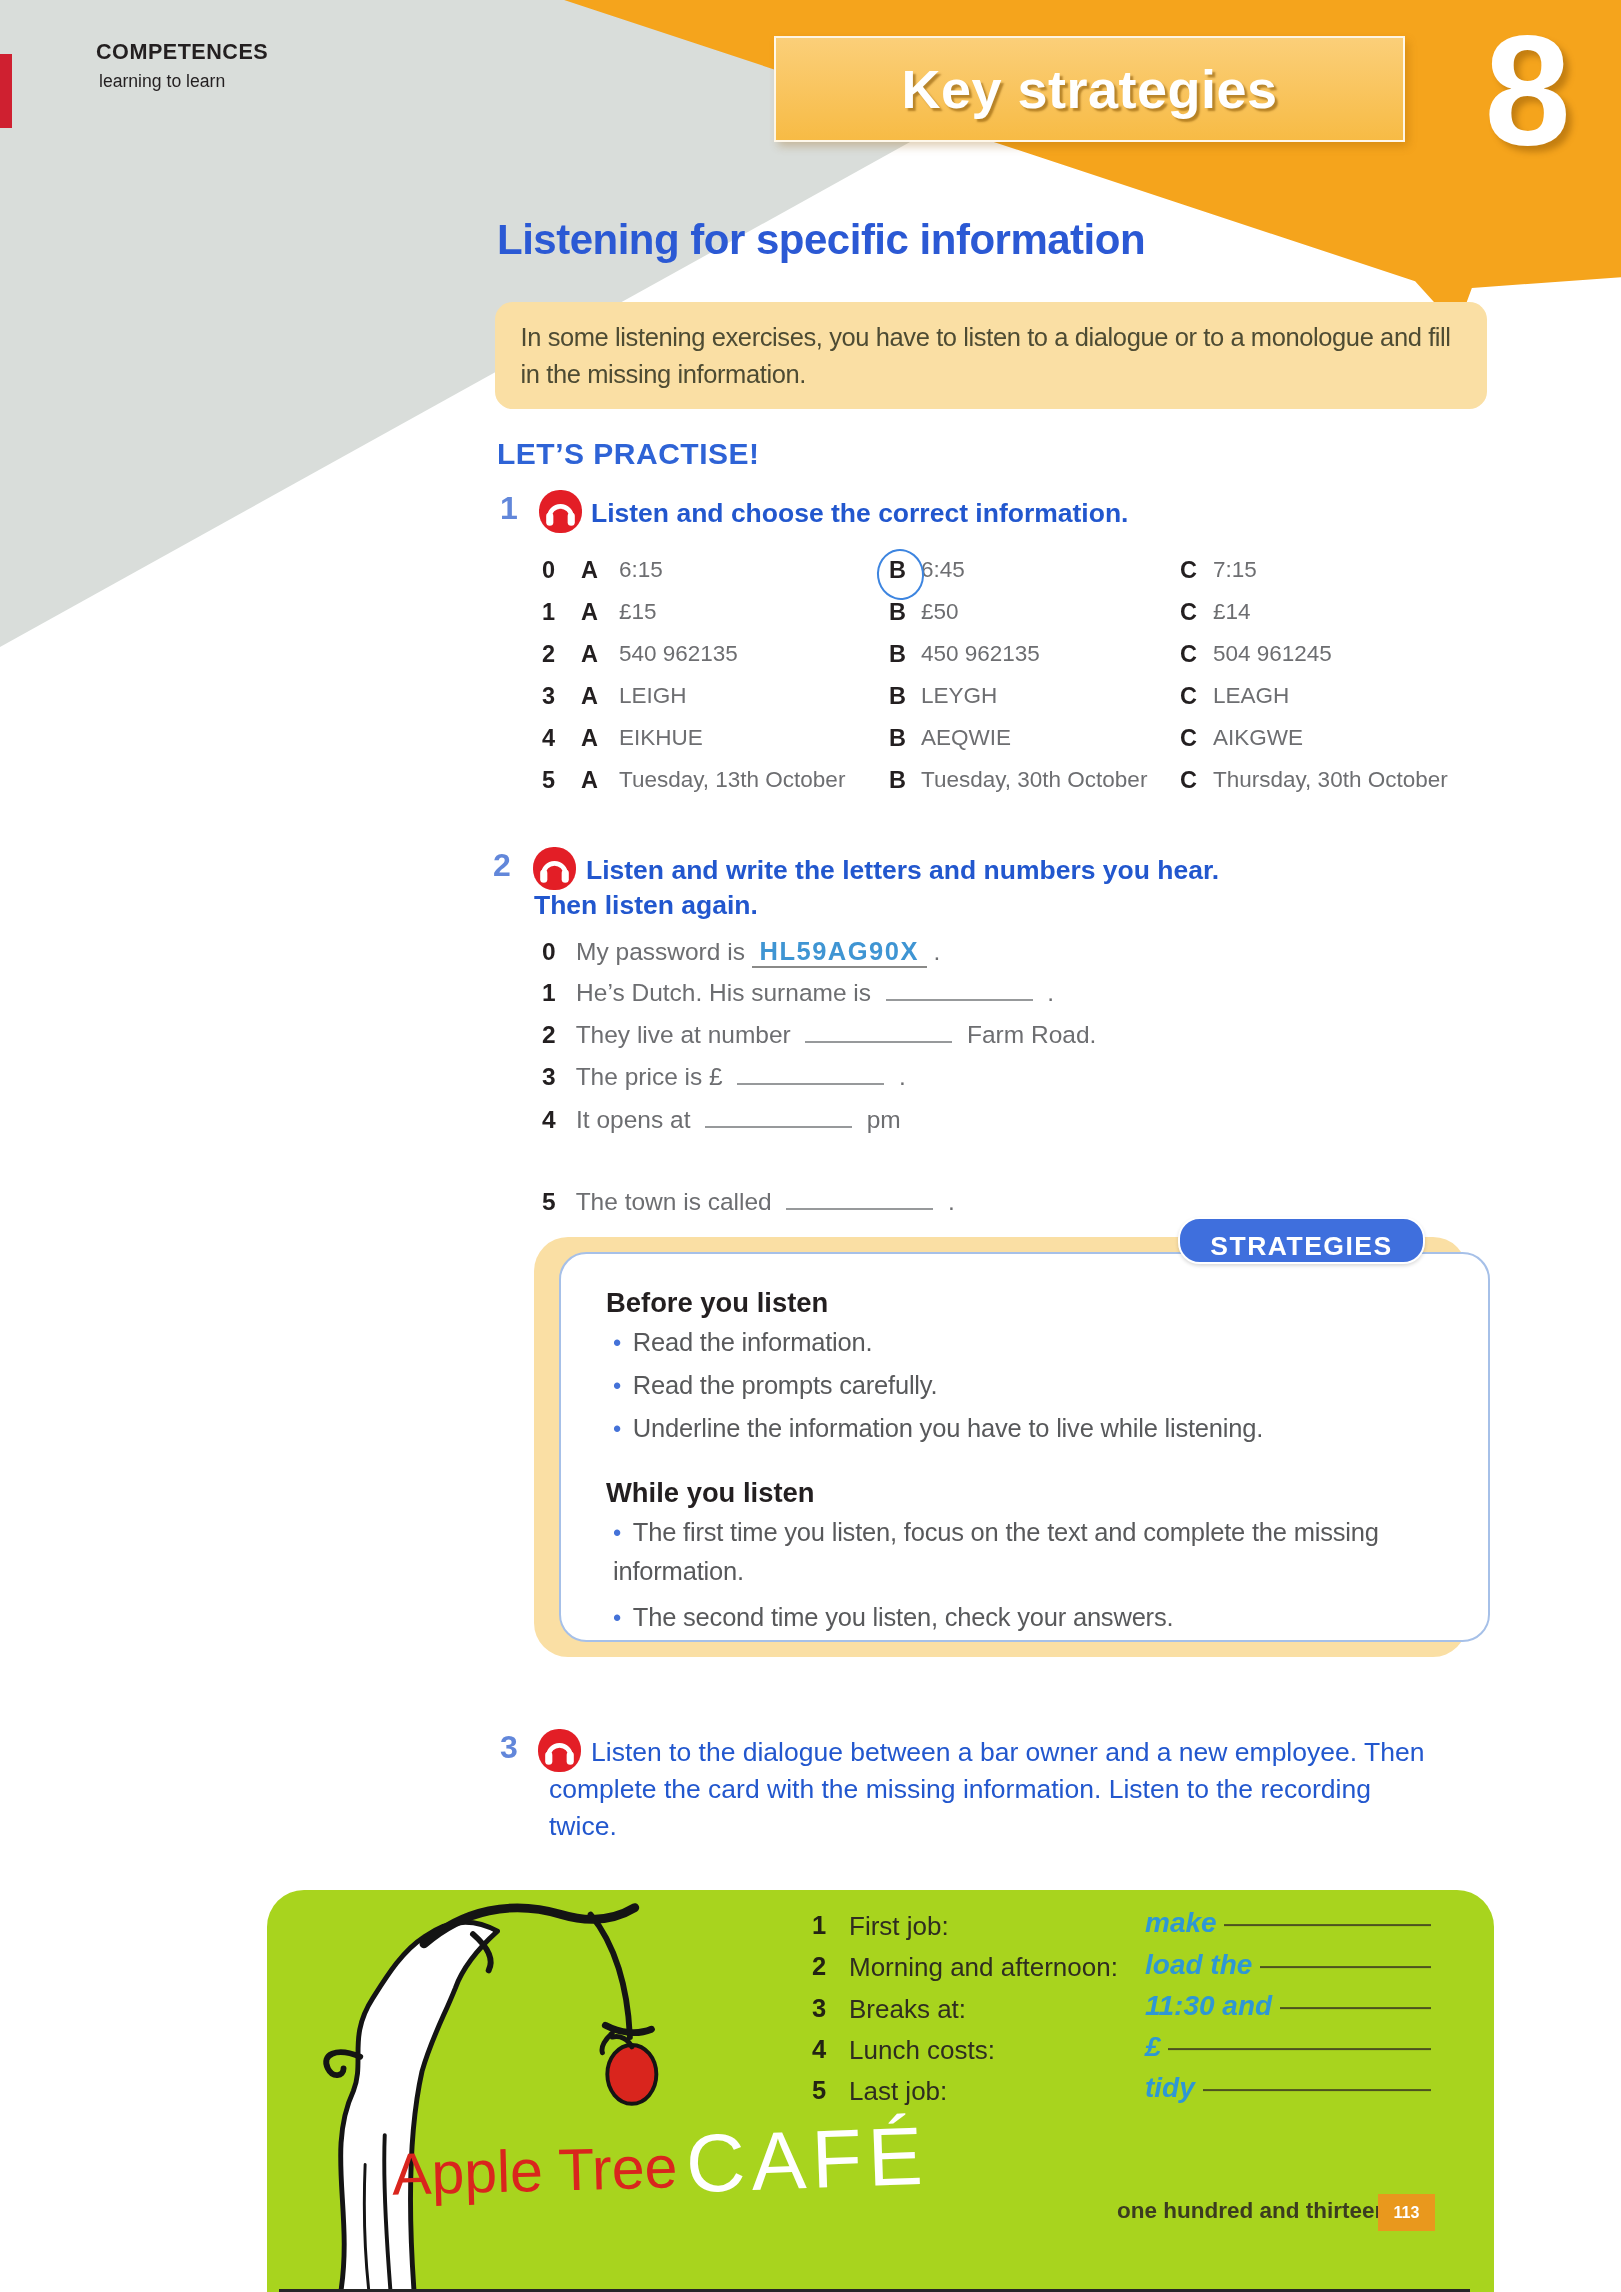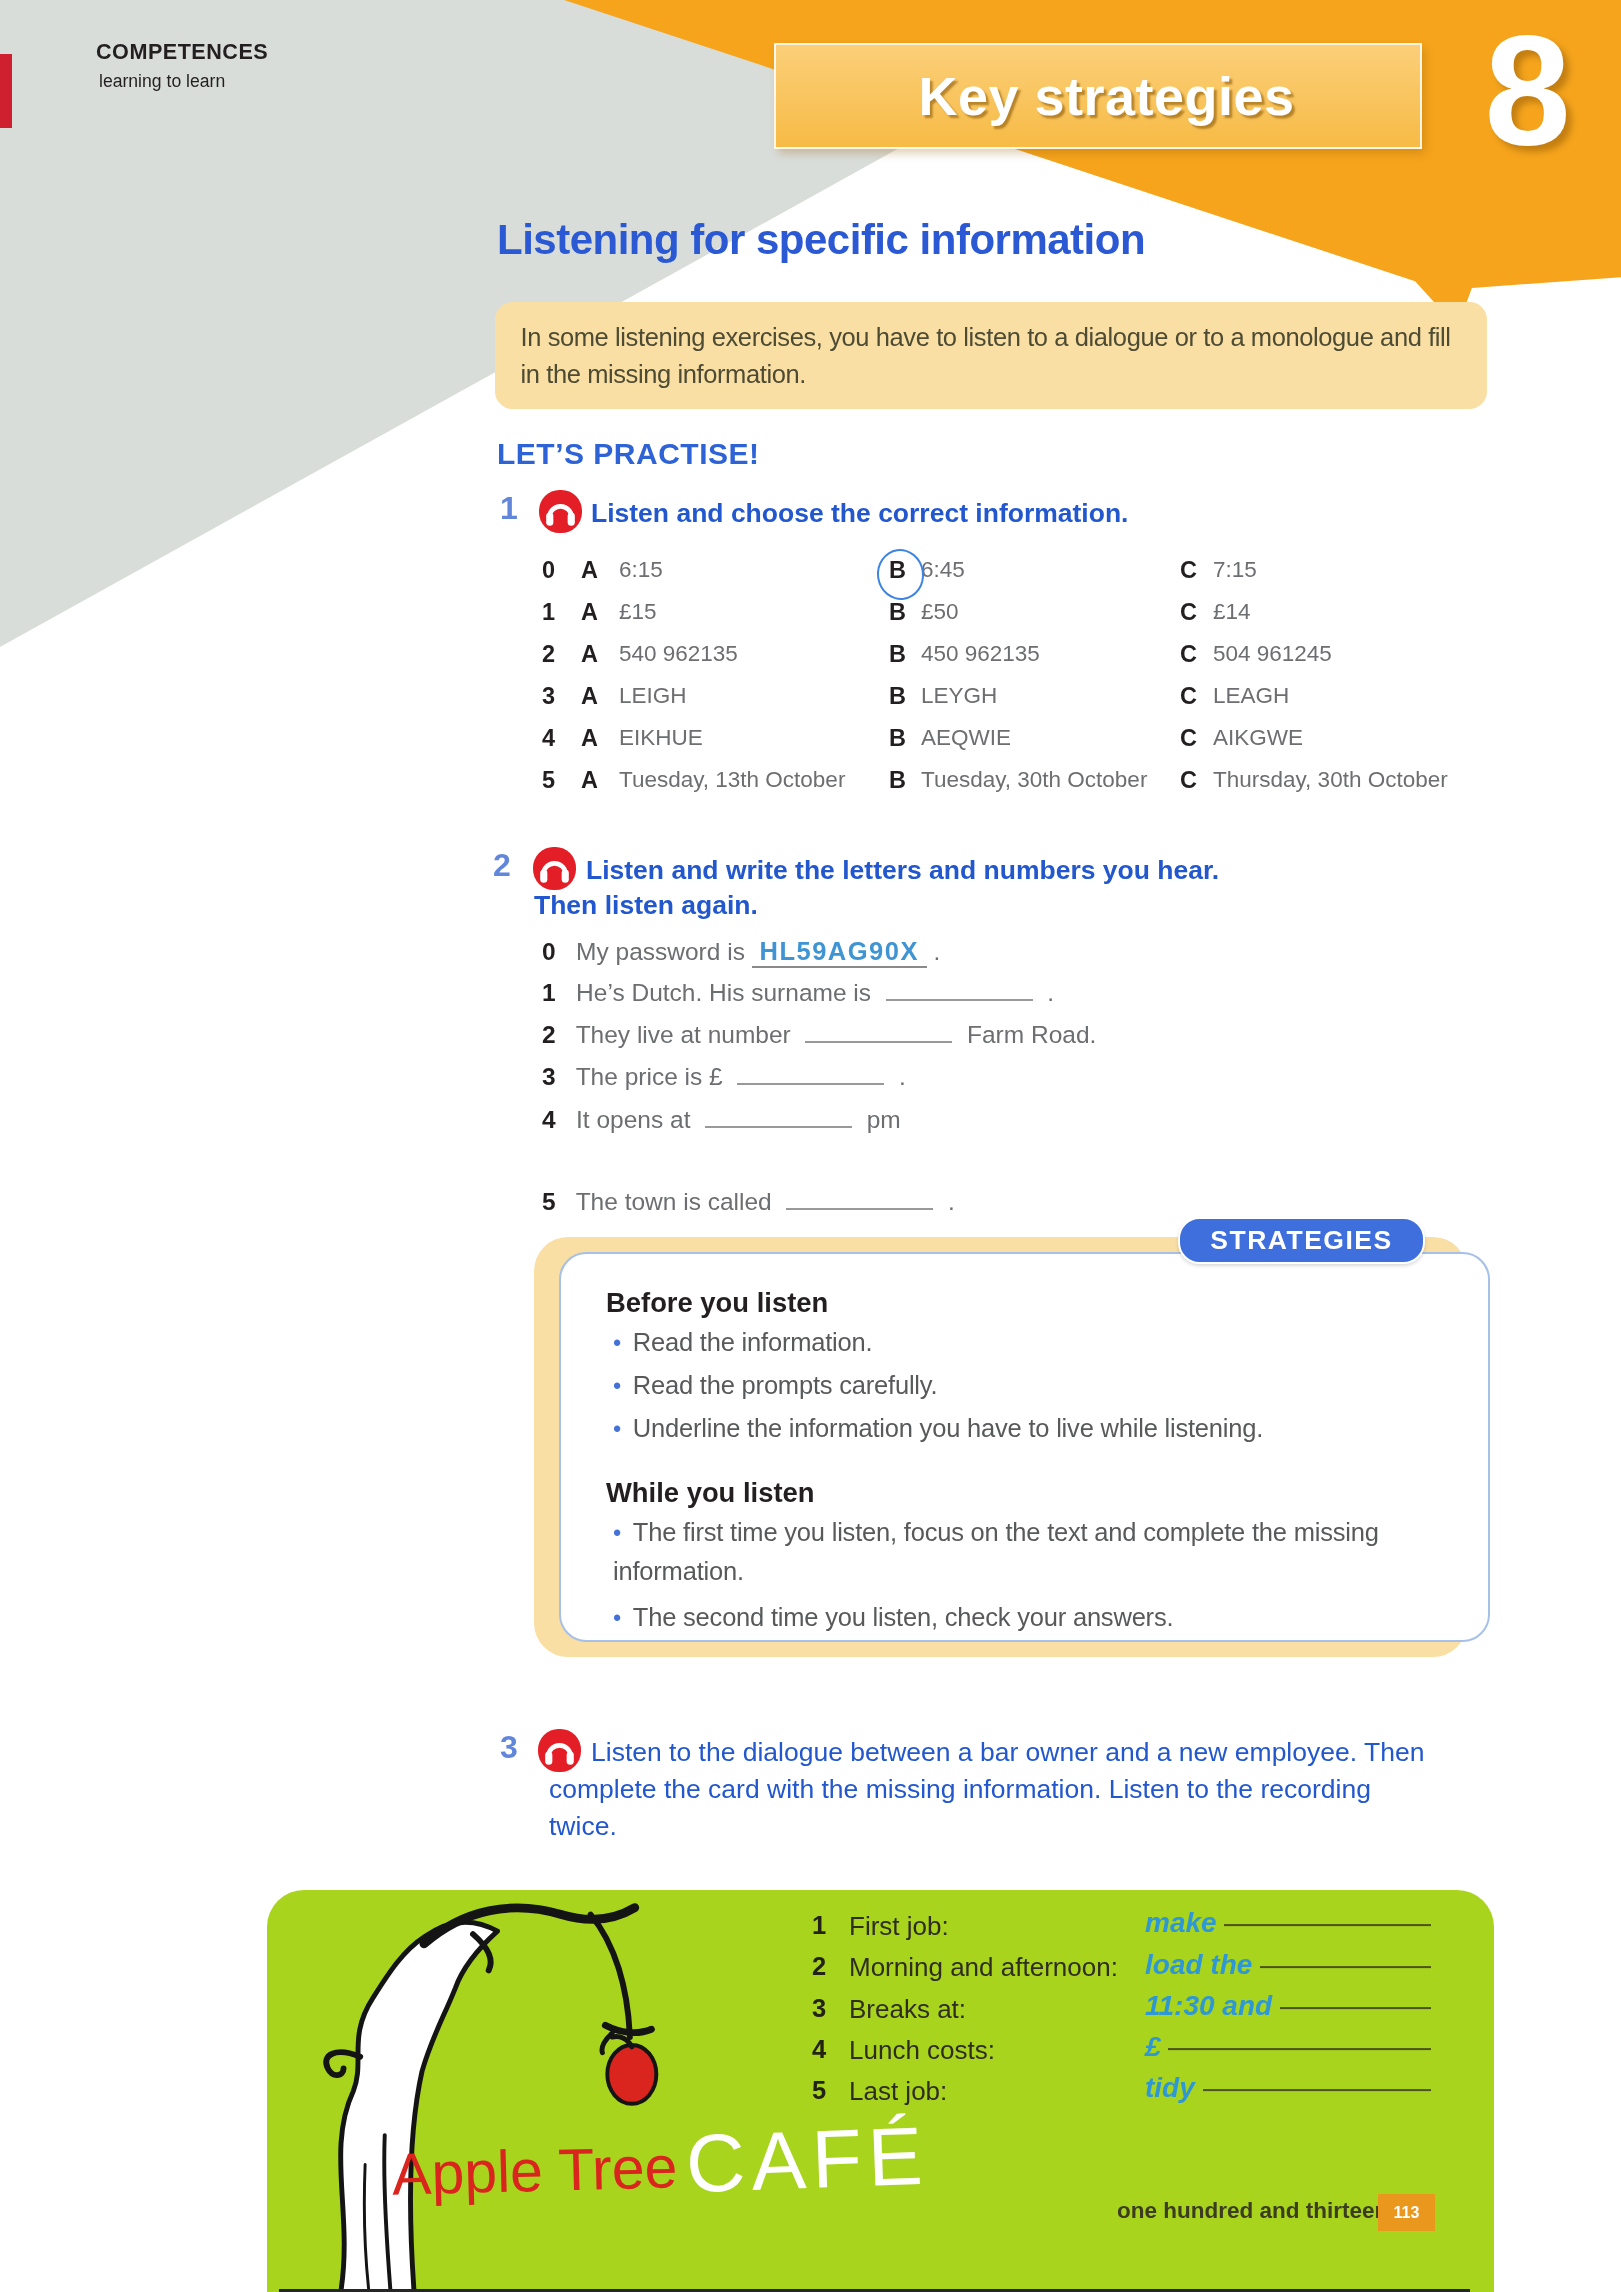--- a/index.html
+++ b/index.html
@@ -6,24 +6,24 @@
   #page{position:relative;width:1621px;height:2293px;background:#ffffff;overflow:hidden;
         font-family:"Liberation Sans","DejaVu Sans",sans-serif;color:#231f20;}
   .abs{position:absolute;}
 
   
   .red-sliver{left:0;top:54px;width:11.8px;height:74px;background:#cf2030;}
   .gray-wedge{left:0;top:0;width:1166px;height:647px;background:#d9ddda;
               clip-path:polygon(0 0,100% 0,0 100%);}
   .orange-wedge{left:0;top:0;width:1621px;height:338px;background:#f5a41c;
               clip-path:polygon(34.8% 0,100% 0,100% 82%,90.8% 85.2%,89.9% 97%,87.3% 83.2%,34.8% 0);}
-  .banner{left:774px;top:43px;width:627px;height:102px;
+  .banner{left:774px;top:36px;width:627px;height:102px;
           background:linear-gradient(180deg,#fbcf79,#f7bb45);
           border:2.9px solid rgba(255,255,255,.85);box-shadow:3.9px 4.9px 8.8px rgba(150,90,0,.30);
-          display:flex;align-items:center;justify-content:center;padding-left:17px;}
+          display:flex;align-items:center;justify-content:center;}
   .banner-text{font-size:54px;font-weight:bold;color:#ffffff;
           text-shadow:2.9px 2.9px 2px rgba(130,80,0,.55);letter-spacing:0.5px;}
   .unit-number{left:1449px;top:4.9px;width:157px;text-align:center;font-size:155px;line-height:172px;
           font-weight:bold;color:#ffffff;text-shadow:5.9px 5.9px 5.9px rgba(120,70,0,.40);}
   .competences{left:96px;top:39px;font-size:21.6px;font-weight:bold;letter-spacing:0.5px;color:#231f20;}
   .competences-sub{left:99px;top:71px;font-size:17.6px;color:#231f20;}
 
   
   .page-title{left:497px;top:216px;font-size:42px;font-weight:bold;color:#2b59d4;letter-spacing:-0.5px;}
   .intro-box{left:495px;top:302px;width:941px;background:#fadfa4;border-radius:17.6px;
@@ -46,21 +46,21 @@
   .blank{display:inline-block;width:147px;height:19.6px;border-bottom:2px solid #97999b;
          margin:0 7.8px;vertical-align:baseline;}
   .pw-answer{color:#3f95d3;font-weight:bold;font-size:25.5px;letter-spacing:1.5px;
          border-bottom:2.5px solid #8a8a88;padding:0 7.8px 1px;}
 
   
   .strat-peach{left:534px;top:1237px;width:933px;height:420px;background:#fadfa4;border-radius:34px;}
   .strat-white{left:559px;top:1252px;width:931px;height:390px;background:#ffffff;
                border:2.9px solid #a6c0e8;border-radius:27.4px;box-sizing:border-box;}
   .strat-badge{left:1178px;top:1217px;width:243px;height:43px;background:#3f6fdd;border-radius:21.6px;
-               display:flex;align-items:center;justify-content:center;border:2px solid #ffffff;
+               display:flex;align-items:flex-end;justify-content:center;border:2px solid #ffffff;
                box-shadow:0 2px 3.9px rgba(0,0,0,.15);}
   .strat-badge span{color:#ffffff;font-weight:bold;font-size:26.5px;letter-spacing:1.5px;}
   .strat-heading{font-size:27.4px;font-weight:bold;color:#231f20;margin-top:9px;}
   .bullet-row{font-size:25.5px;color:#58595b;line-height:38px;width:838px;letter-spacing:-0.2px;}
   .bullet-dot{color:#4472d8;margin-right:11.8px;font-size:23.5px;}
 
   .ex3-line{font-size:26.5px;font-weight:normal;color:#2257ce;white-space:nowrap;}
 
   
   .green-card{left:267px;top:1890px;width:1227px;height:403px;background:#a8d41e;

